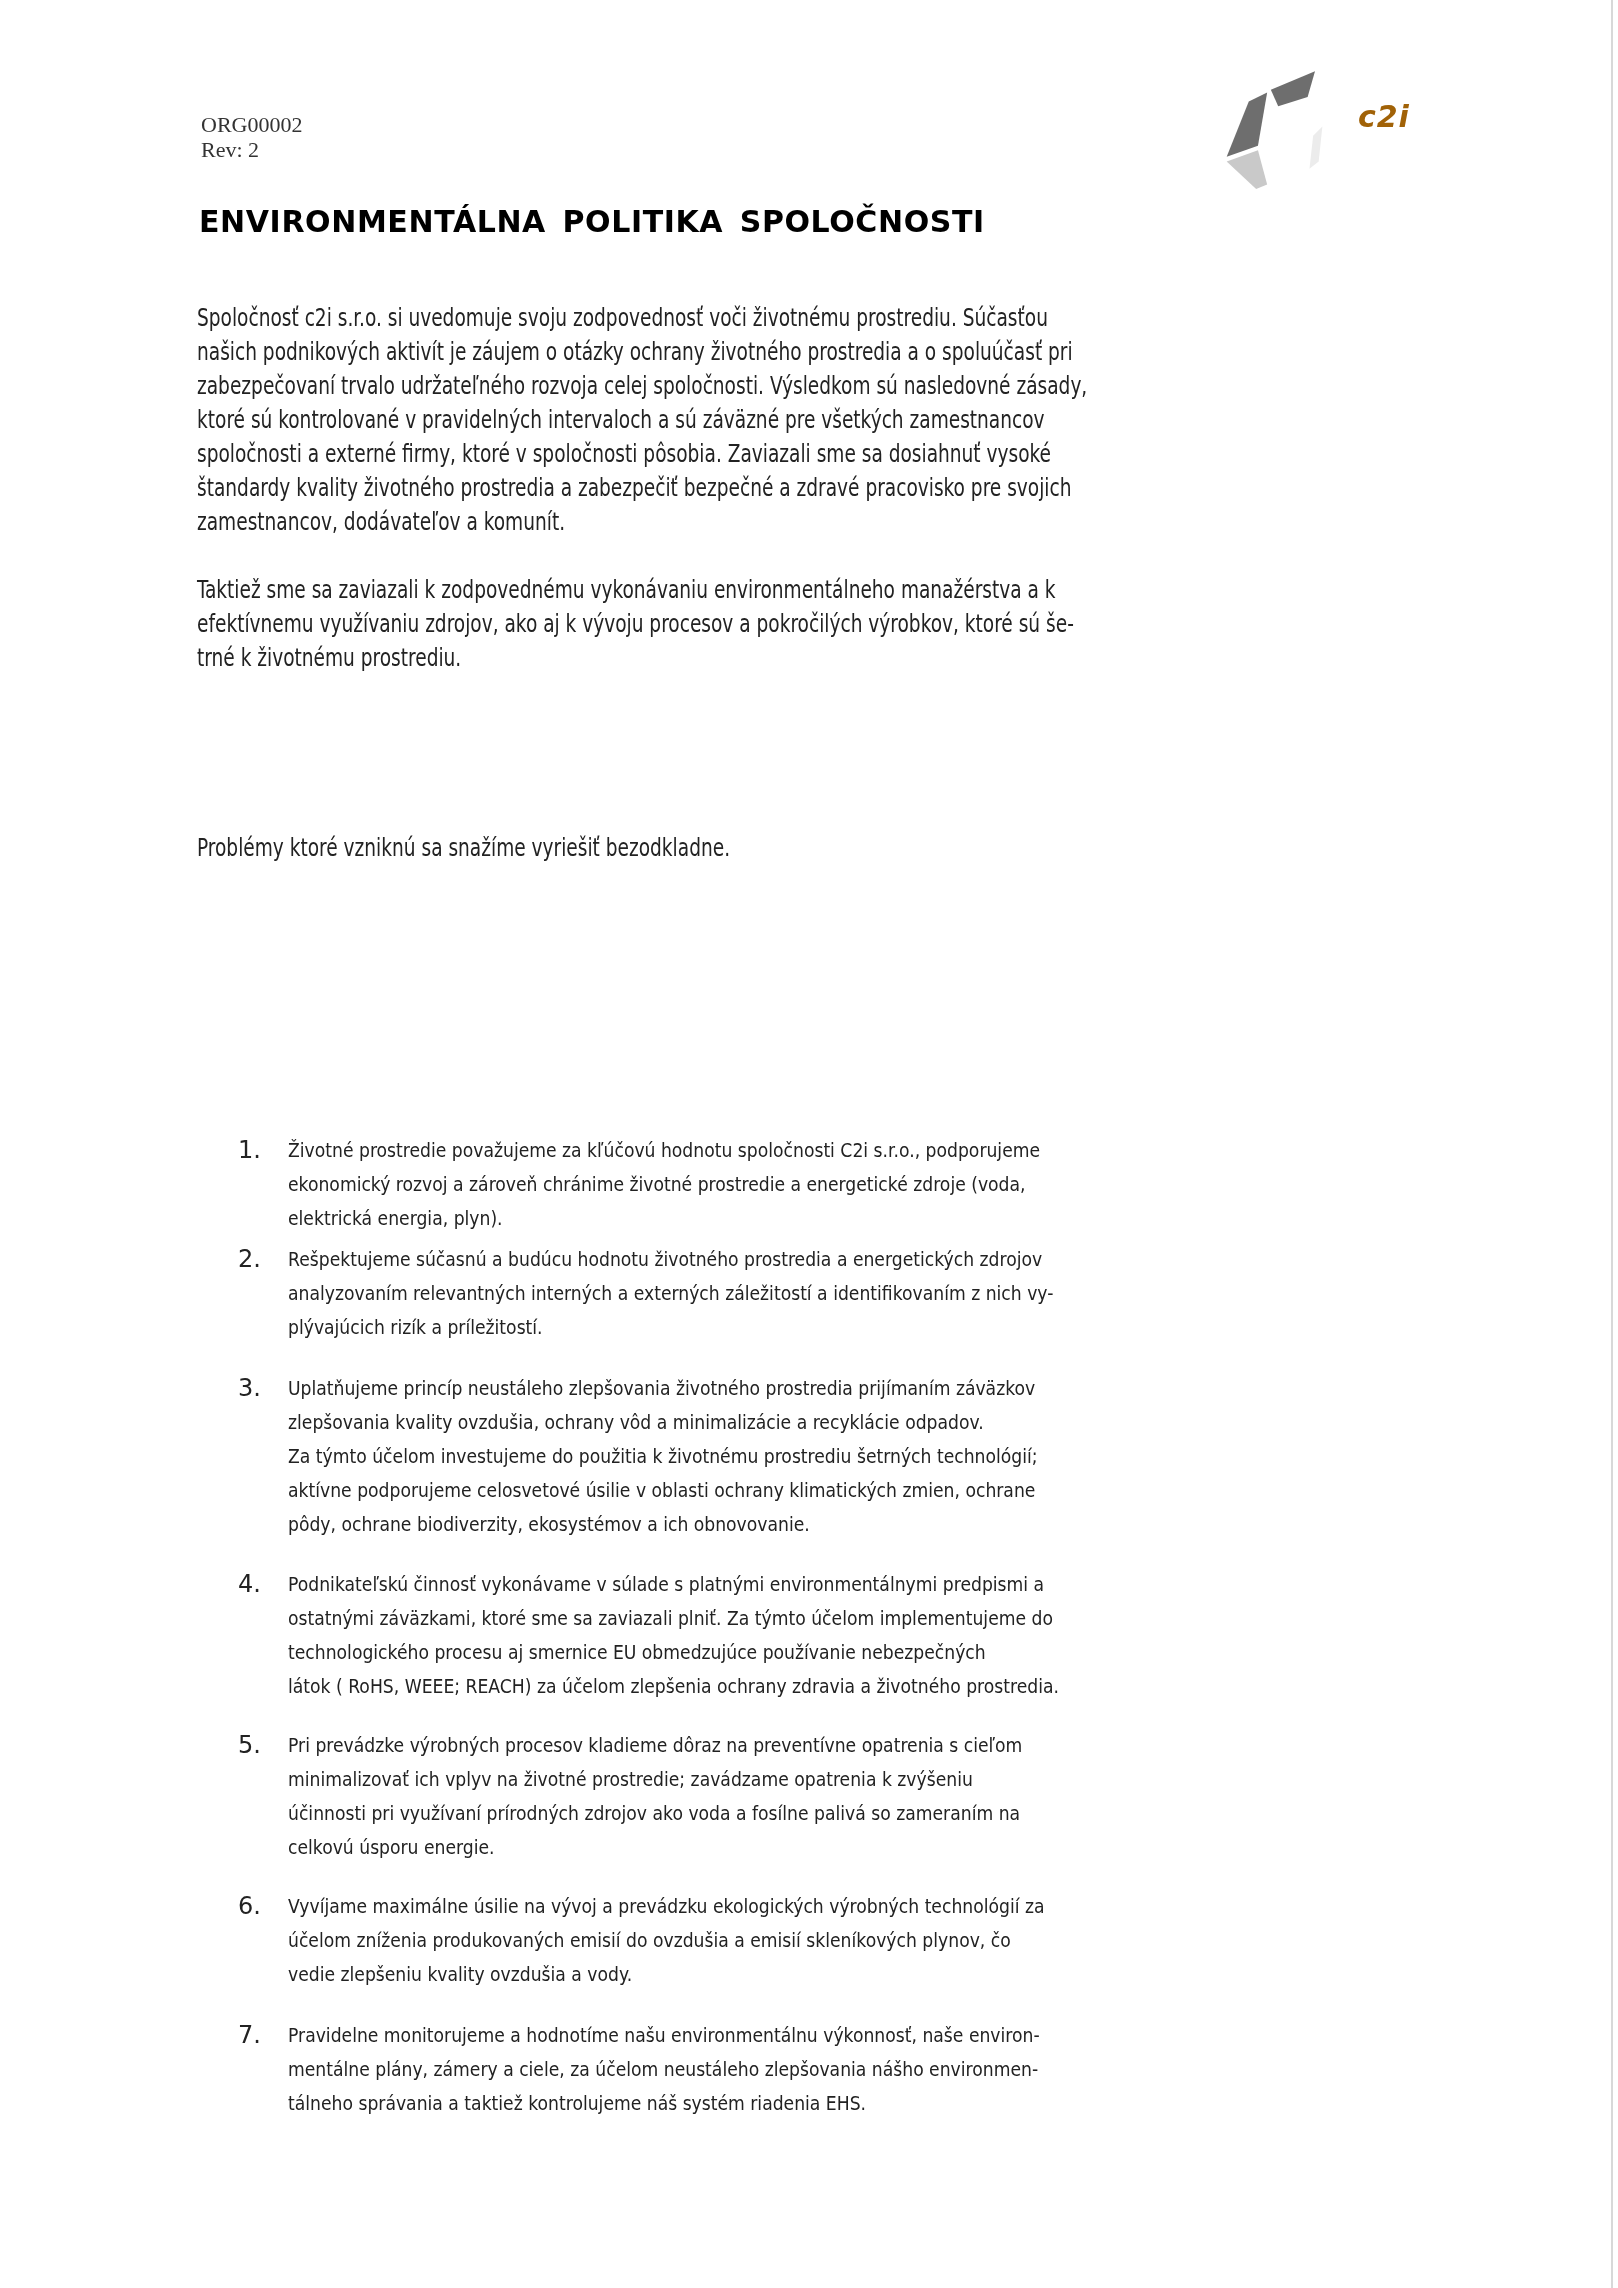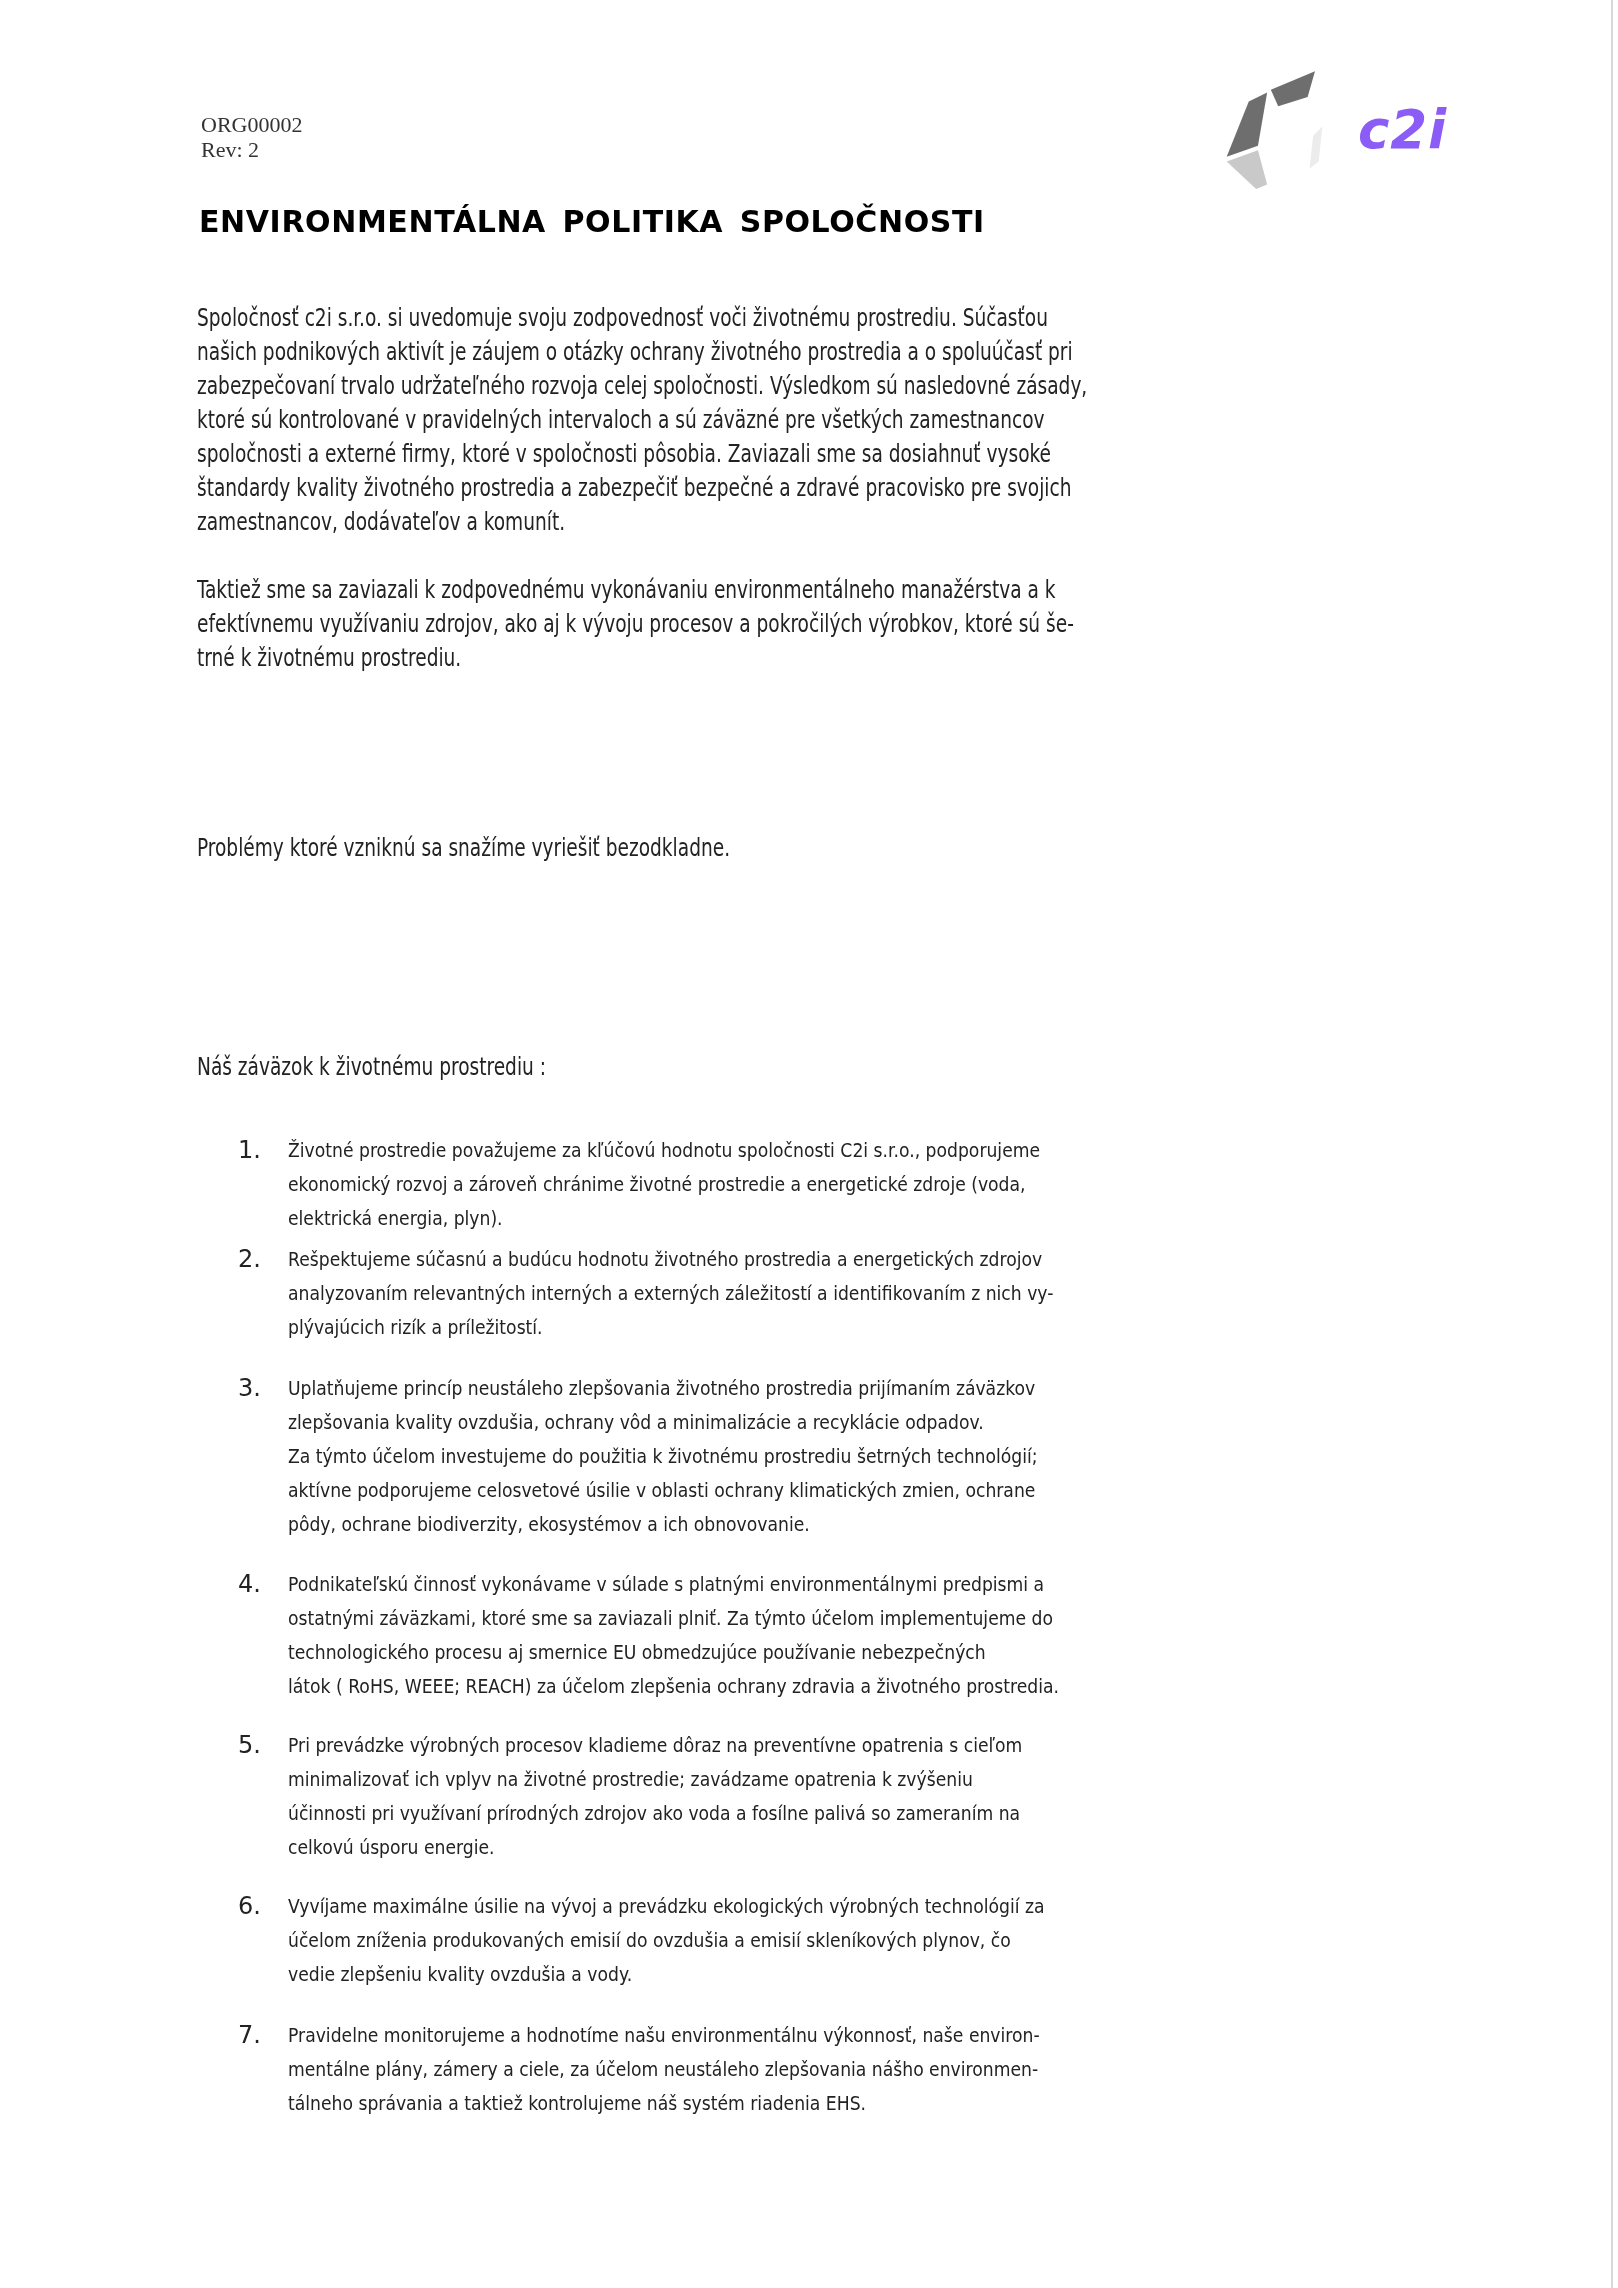--- a/index.html
+++ b/index.html
@@ -8,21 +8,21 @@
   .edge-line { position: absolute; left: 1611px; top: 0; width: 1.8px; height: 2289px; background: #d8d8d8; }
   .docid { position: absolute; left: 201px; font-family: "Liberation Serif", serif; font-size: 22px; color: #333; line-height: 24px; white-space: nowrap; }
   .title { position: absolute; left: 199px; top: 205px; font-family: "DejaVu Sans", sans-serif; font-weight: bold; font-size: 30px; color: #000000; letter-spacing: 0.6px; white-space: nowrap; line-height: 33px; word-spacing: 5.5px; }
   .block { position: absolute; left: 197px; width: 1246px; font-family: "DejaVu Sans Condensed", "DejaVu Sans", sans-serif; font-size: 24px; color: #222; }
   .line { display: block; height: 34px; line-height: 34px; white-space: nowrap; transform-origin: left center; }
   .list-item { position: absolute; left: 0; width: 1440px; }
   .num { position: absolute; left: 238px; font-family: "DejaVu Sans", sans-serif; font-size: 24px; color: #222; line-height: 34px; }
   .item-text { position: absolute; left: 288px; font-family: "DejaVu Sans", sans-serif; font-size: 20px; color: #222; }
   .cond { transform: scaleX(0.86); }
   .logo { position: absolute; left: 1223px; top: 69px; width: 222px; height: 125px; }
-  .logo-text { position: absolute; left: 135px; top: 29.5px; font-family: "DejaVu Sans", sans-serif; font-style: italic; font-weight: bold; font-size: 53px; color: #8b5cf6; letter-spacing: 0.9px; }
+  .logo-text { position: absolute; left: 135px; top: 29.5px; font-family: "DejaVu Sans", sans-serif; font-style: italic; font-weight: bold; font-size: 30px; color: #a16207; letter-spacing: 0.9px; }
 </style>
 </head>
 <body>
 
 <div class="page">
   <div class="edge-line"></div>
 
   <div class="docid" style="top:113px">ORG00002</div>
   <div class="docid" style="top:138px">Rev: 2</div>
 
@@ -53,23 +53,20 @@
     <span class="line cond">efektívnemu využívaniu zdrojov, ako aj k vývoju procesov a pokročilých výrobkov, ktoré sú še-</span>
     <span class="line cond">trné k životnému prostrediu.</span>
   </div>
 
 
   <div class="block" style="top:831px">
     <span class="line cond">Problémy ktoré vzniknú sa snažíme vyriešiť bezodkladne.</span>
   </div>
 
 
-  <div class="block" style="top:1050px">
-    <span class="line cond">Náš záväzok k životnému prostrediu :</span>
-  </div>
 
   <div class="list-item" style="top:1133px">
     <span class="num">1.</span>
     <div class="item-text">
       <span class="line cond">Životné prostredie považujeme za kľúčovú hodnotu spoločnosti C2i s.r.o., podporujeme</span>
       <span class="line cond">ekonomický rozvoj a zároveň chránime životné prostredie a energetické zdroje (voda,</span>
       <span class="line cond">elektrická energia, plyn).</span>
     </div>
   </div>
 

